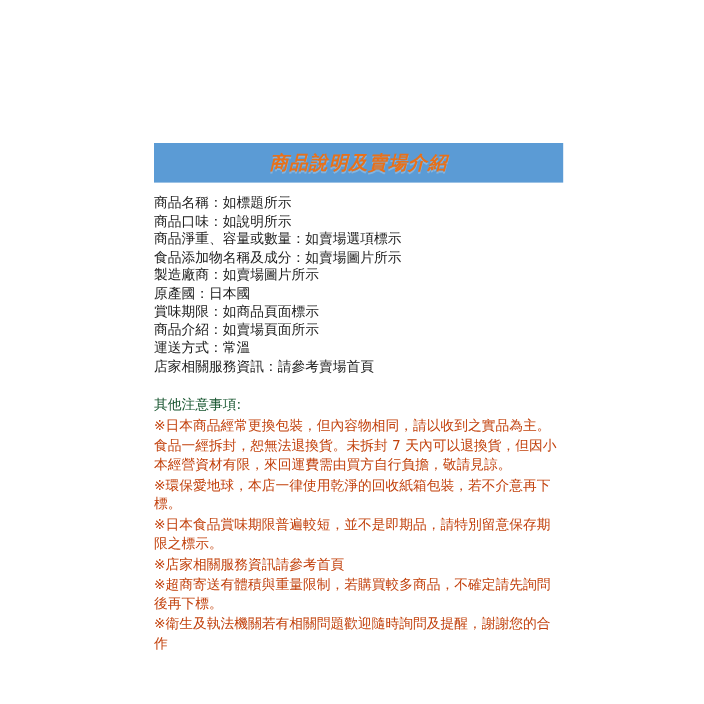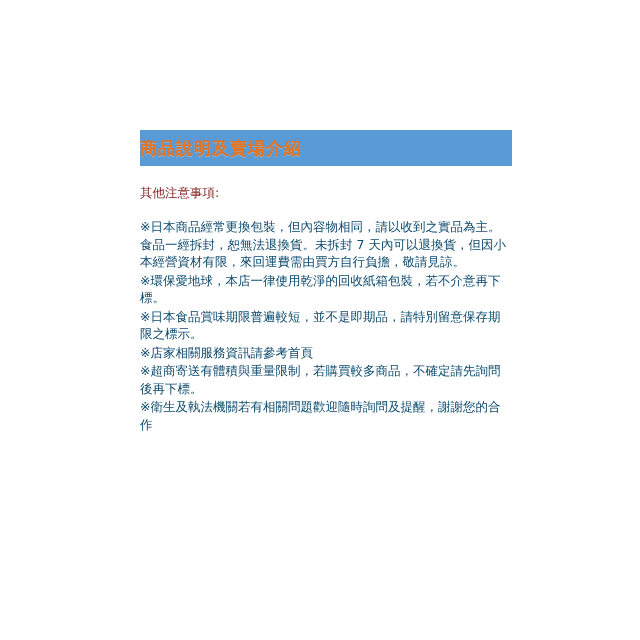--- a/index.html
+++ b/index.html
@@ -26,21 +26,22 @@
     top: 130px;
     width: 372px;
   }
   .banner {
     box-sizing: border-box;
     width: 100%;
     height: 36px;
     background: #5b9bd5;
     display: flex;
     align-items: center;
-    justify-content: flex-start;
+    justify-content: center;
+    font-style: italic;
   }
   .banner-title {
     color: #e8711a;
     font-size: 17px;
     font-weight: bold;
     letter-spacing: 1px;
     text-shadow: 0 1px 0 rgba(255,255,255,0.25);
   }
   .spec-list {
     margin: 10px 0 0 0;
@@ -52,45 +53,57 @@
     line-height: 16.5px;
     color: #1a1a1a;
     white-space: nowrap;
   }
   .notes {
     margin-top: 18px;
   }
   .notes-title {
     font-size: 12.5px;
     line-height: 17px;
-    color: #7f1d1d;
-    margin-bottom: 17px;
+    color: #14532d;
+    margin-bottom: 2px;
   }
   .notes-list {
     margin: 0;
     padding: 0;
     list-style: none;
   }
   .notes-list li {
     font-size: 12.5px;
     line-height: 17.5px;
-    color: #0c4a6e;
+    color: #c2410c;
     margin-bottom: 1px;
   }
 </style>
 </head>
 <body>
 
 <div id="page">
   <div class="content">
 
     <div class="banner" style="background: rgb(91, 155, 213);">
       <span class="banner-title" style="color: rgb(232, 113, 26);">商品說明及賣場介紹</span>
     </div>
 
+    <ul class="spec-list">
+      <li>商品名稱：如標題所示</li>
+      <li>商品口味：如說明所示</li>
+      <li>商品淨重、容量或數量：如賣場選項標示</li>
+      <li>食品添加物名稱及成分：如賣場圖片所示</li>
+      <li>製造廠商：如賣場圖片所示</li>
+      <li>原產國：日本國</li>
+      <li>賞味期限：如商品頁面標示</li>
+      <li>商品介紹：如賣場頁面所示</li>
+      <li>運送方式：常溫</li>
+      <li>店家相關服務資訊：請參考賣場首頁</li>
+    </ul>
 
     <div class="notes">
       <div class="notes-title">其他注意事項:</div>
       <ul class="notes-list">
         <li>※日本商品經常更換包裝，但內容物相同，請以收到之實品為主。食品一經拆封，恕無法退換貨。未拆封 7 天內可以退換貨，但因小本經營資材有限，來回運費需由買方自行負擔，敬請見諒。</li>
         <li>※環保愛地球，本店一律使用乾淨的回收紙箱包裝，若不介意再下標。</li>
         <li>※日本食品賞味期限普遍較短，並不是即期品，請特別留意保存期限之標示。</li>
         <li>※店家相關服務資訊請參考首頁</li>
         <li>※超商寄送有體積與重量限制，若購買較多商品，不確定請先詢問後再下標。</li>
         <li>※衛生及執法機關若有相關問題歡迎隨時詢問及提醒，謝謝您的合作</li>

